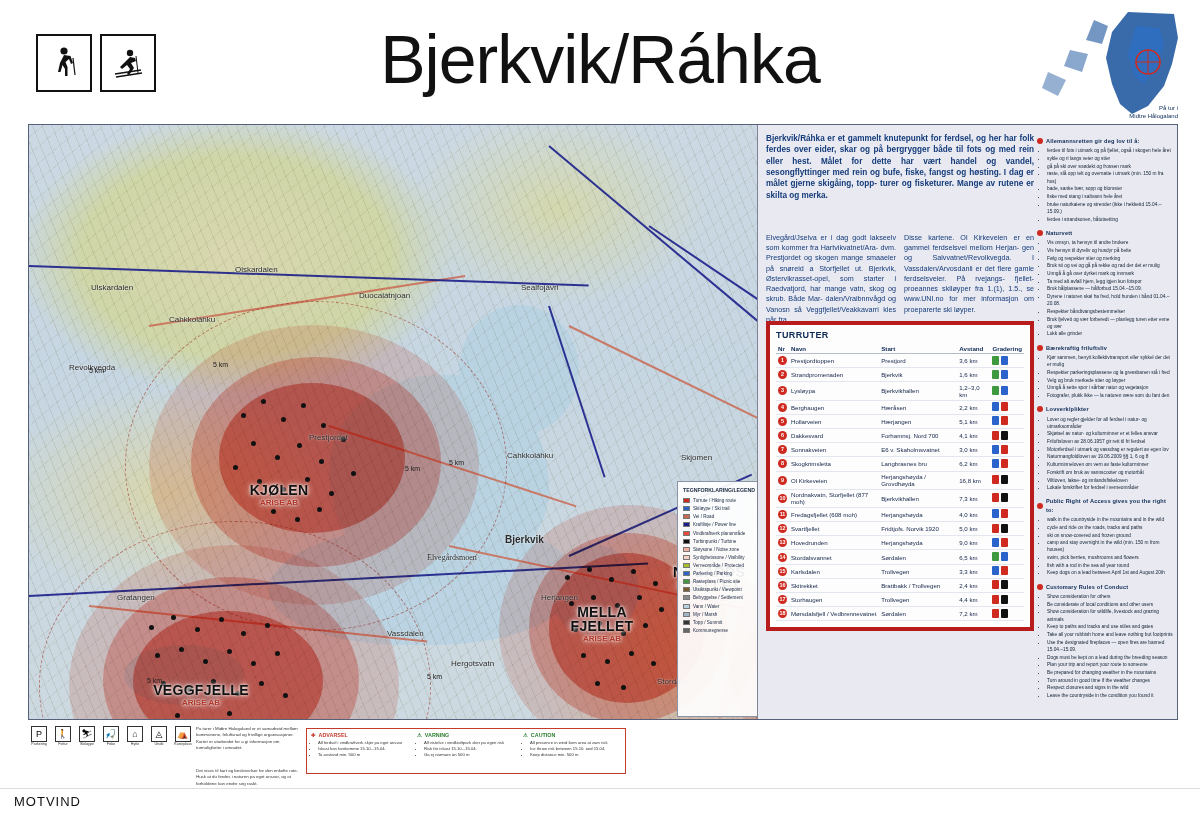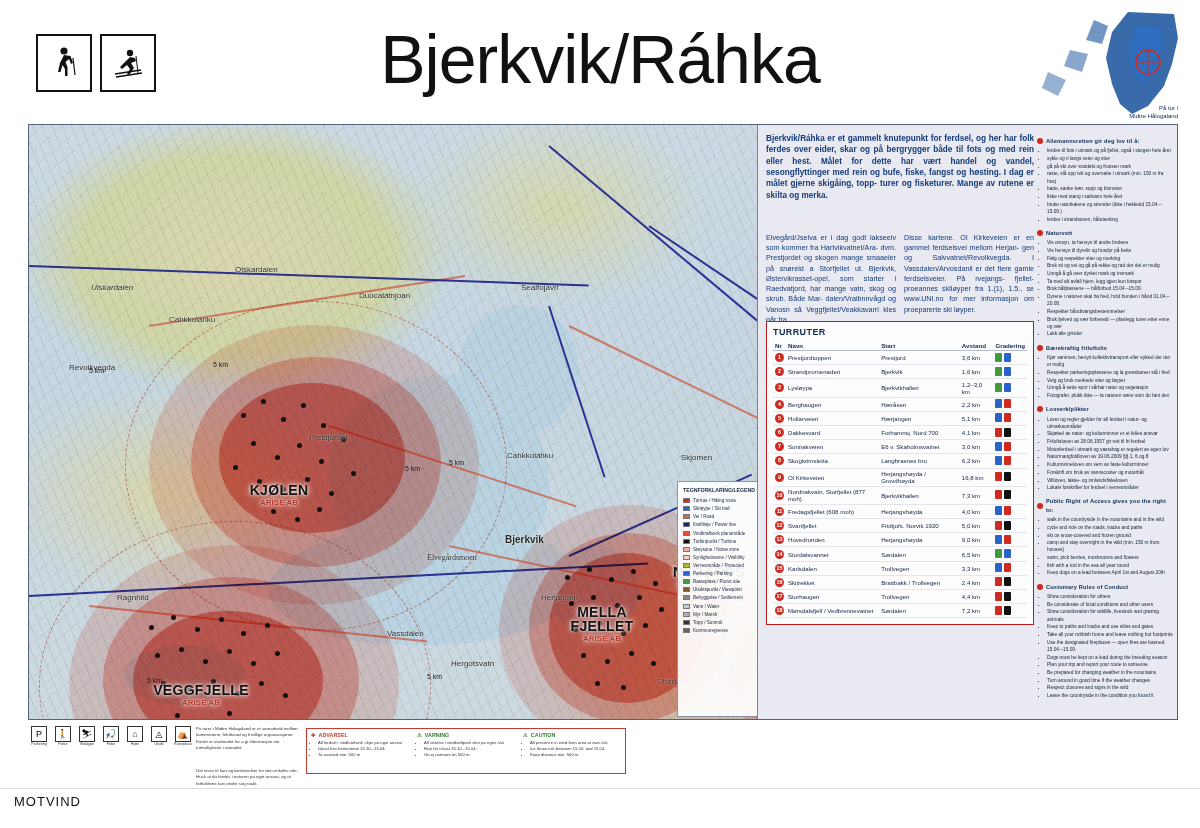--- a/index.html
+++ b/index.html
@@ -129,21 +129,21 @@
   }
   .panel-cols {
     position:absolute; left: 8px; top: 108px; width: 268px;
     display:flex; gap: 8px;
   }
   .panel-cols .col { width: 130px; font-size: 7.2px; line-height:1.42; color:#143b7a; text-align: justify;}
 
   
   .routes {
     position:absolute; left: 8px; top: 196px; width: 268px;
-    background: #fdfdfd; border: 1px solid #b91c1c;
+    background: #fdfdfd; border: 4px solid #b91c1c;
     padding: 5px 6px 6px 6px;
   }
   .routes h3 { margin:0 0 4px 0; font-size: 9px; letter-spacing: .4px; color:#0d2a55;}
   table.rt { width:100%; border-collapse: collapse; font-size: 6.1px; color:#15264a;}
   table.rt th {
     text-align:left; font-size:6.2px; font-weight:700; color:#0d2a55;
     border-bottom: 1px solid #b6bccb; padding: 1px 2px;
   }
   table.rt td { padding: 1.6px 2px; border-bottom: 1px solid #e3e6ee; vertical-align: middle;}
   .num {
@@ -414,33 +414,33 @@
     <div class="zone-label" style="left:632px;top:440px;width:96px;">
       <div class="zl-name">NYGÅRDS<br>FJELLET</div>
         <div class="zl-sub">ARISE AB</div>
     </div>
     <div class="zone-label" style="left:818px;top:558px;width:104px;">
       <div class="zl-name">NYGÅRDS-<br>FJELLET</div>
     </div>
 
     <div class="place-label big" style="left:476px;top:409px;">Bjerkvik</div>
     <div class="place-label" style="left:40px;top:238px;">Revolkvegda</div>
-    <div class="place-label" style="left:62px;top:158px;font-style:italic;">Ulskardalen</div>
+    <div class="place-label" style="left:62px;top:158px;">Ulskardalen</div>
     <div class="place-label" style="left:206px;top:140px;">Olskardalen</div>
     <div class="place-label" style="left:140px;top:190px;">Cahkkoláhku</div>
     <div class="place-label" style="left:330px;top:166px;">Duocalátnjoan</div>
     <div class="place-label" style="left:492px;top:158px;">Sealfojávri</div>
     <div class="place-label" style="left:280px;top:308px;">Prestjordet</div>
     <div class="place-label" style="left:478px;top:326px;">Cahkkoláhku</div>
     <div class="place-label" style="left:358px;top:504px;">Vassdalen</div>
     <div class="place-label" style="left:512px;top:468px;">Herjangen</div>
     <div class="place-label" style="left:752px;top:448px;">Sørdalen</div>
     <div class="place-label" style="left:398px;top:428px;font-family:Liberation Serif, serif;">Elvegårdsmoen</div>
     <div class="place-label" style="left:628px;top:552px;">Stordalen</div>
-    <div class="place-label" style="left:88px;top:468px;">Ragnhild</div>
+    <div class="place-label" style="left:88px;top:468px;">Gratangen</div>
     <div class="place-label" style="left:652px;top:328px;">Skjomen</div>
     <div class="place-label" style="left:422px;top:534px;">Hergotsvatn</div>
 
     <div class="scalebar" style="left:60px;top:242px;">5 km</div>
     <div class="scalebar" style="left:184px;top:236px;">5 km</div>
     <div class="scalebar" style="left:376px;top:340px;">5 km</div>
     <div class="scalebar" style="left:420px;top:334px;">5 km</div>
     <div class="scalebar" style="left:118px;top:552px;">5 km</div>
     <div class="scalebar" style="left:398px;top:548px;">5 km</div>
 

